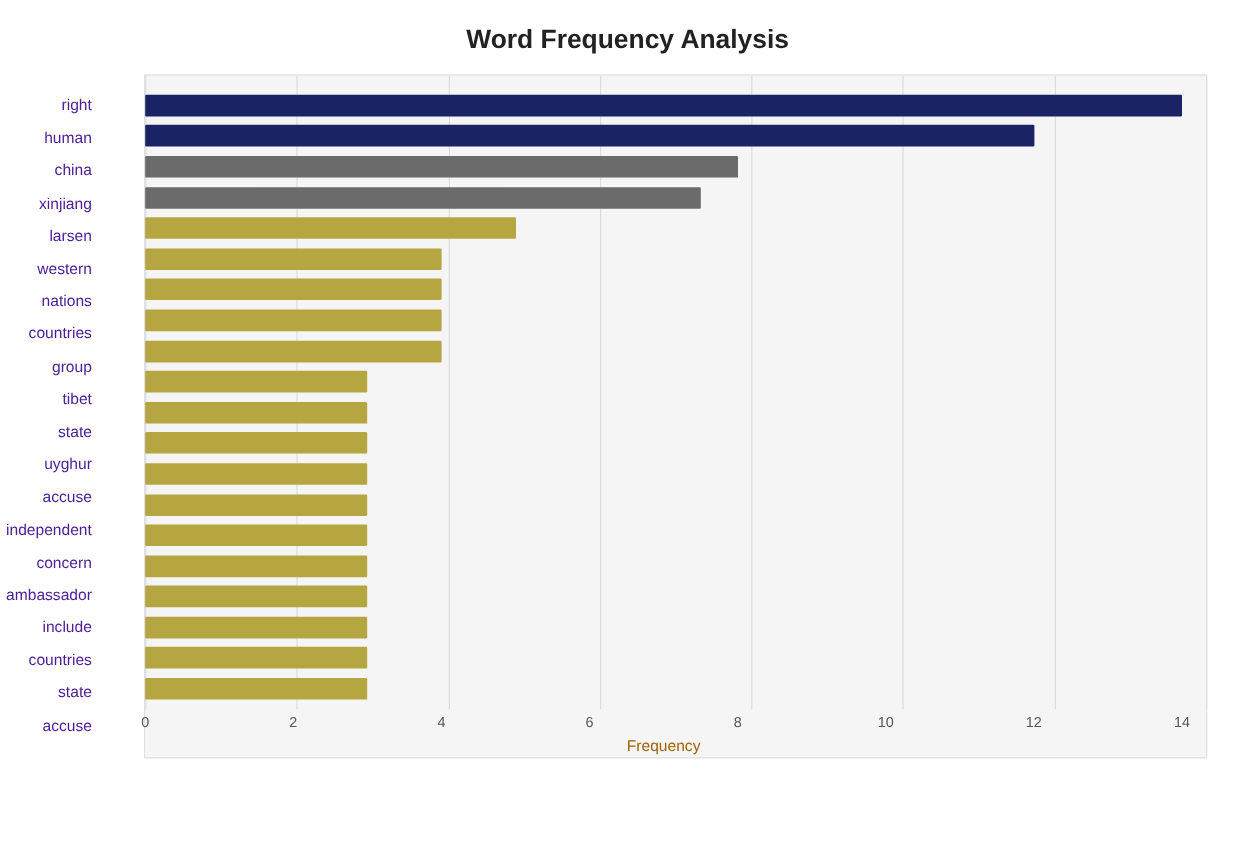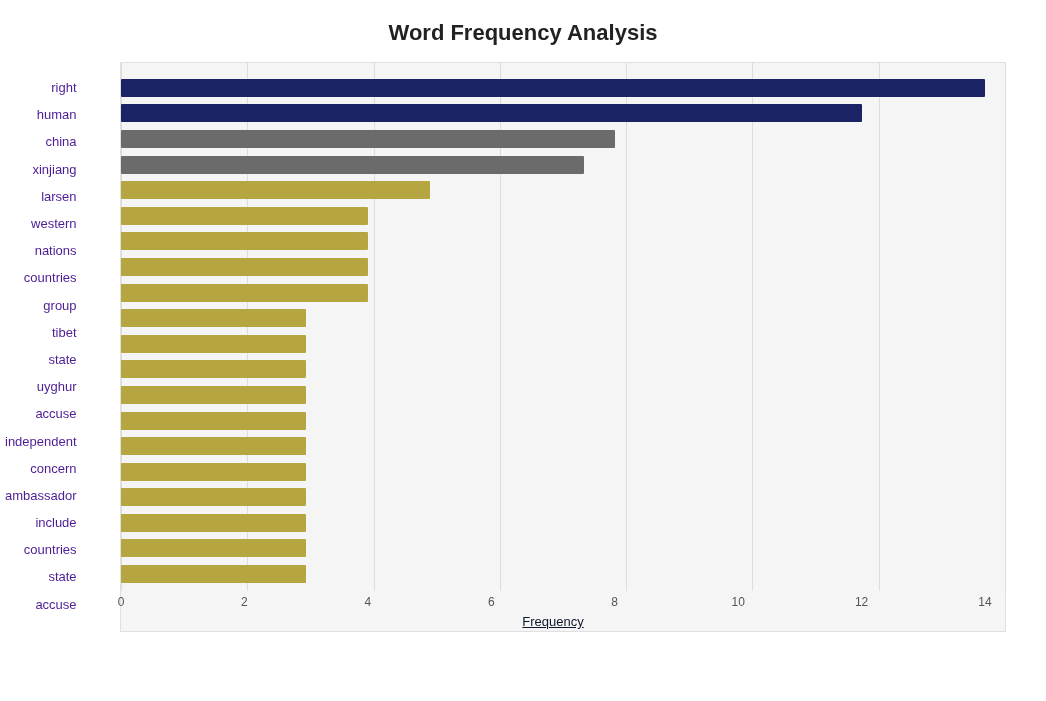--- a/index.html
+++ b/index.html
@@ -83,22 +83,21 @@
       font-size: 12px;
       color: #555;
       transform: translateX(-50%);
     }
     .x-label {
       position: absolute;
       bottom: 2px;
       left: 50%;
       transform: translateX(-50%);
       font-size: 13px;
-      color: #0f172a;
-      text-decoration: underline;
+      color: #a16207;
     }
     .y-labels {
       position: absolute;
       left: -115px;
       top: 8px;
       bottom: 40px;
       display: flex;
       flex-direction: column;
       justify-content: space-around;
       padding: 4px 0;

